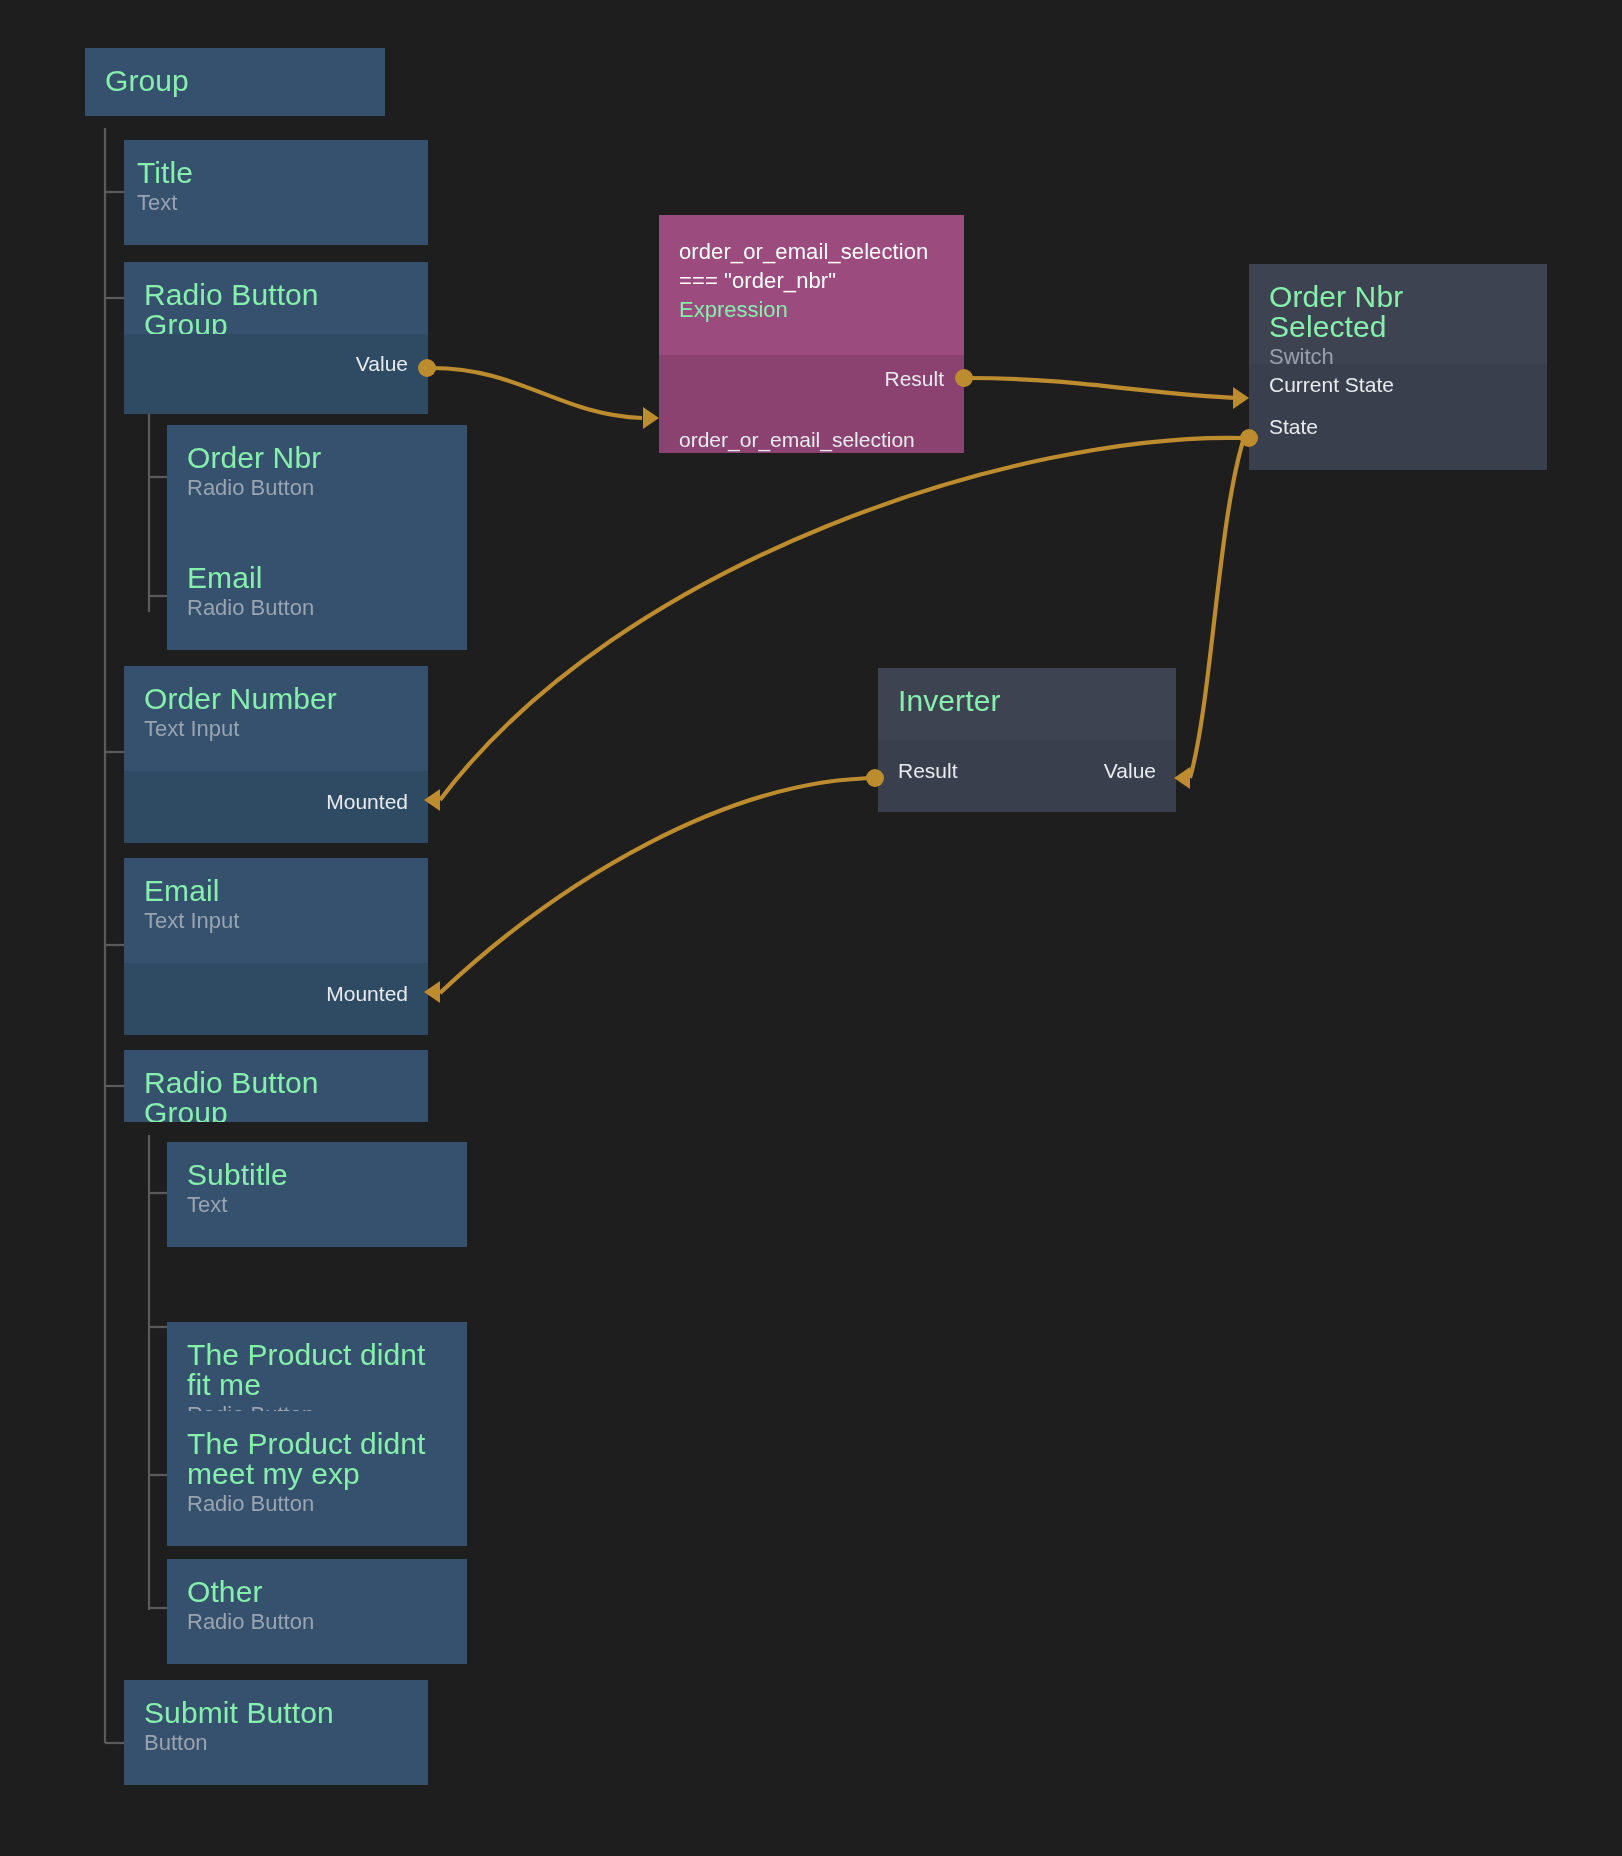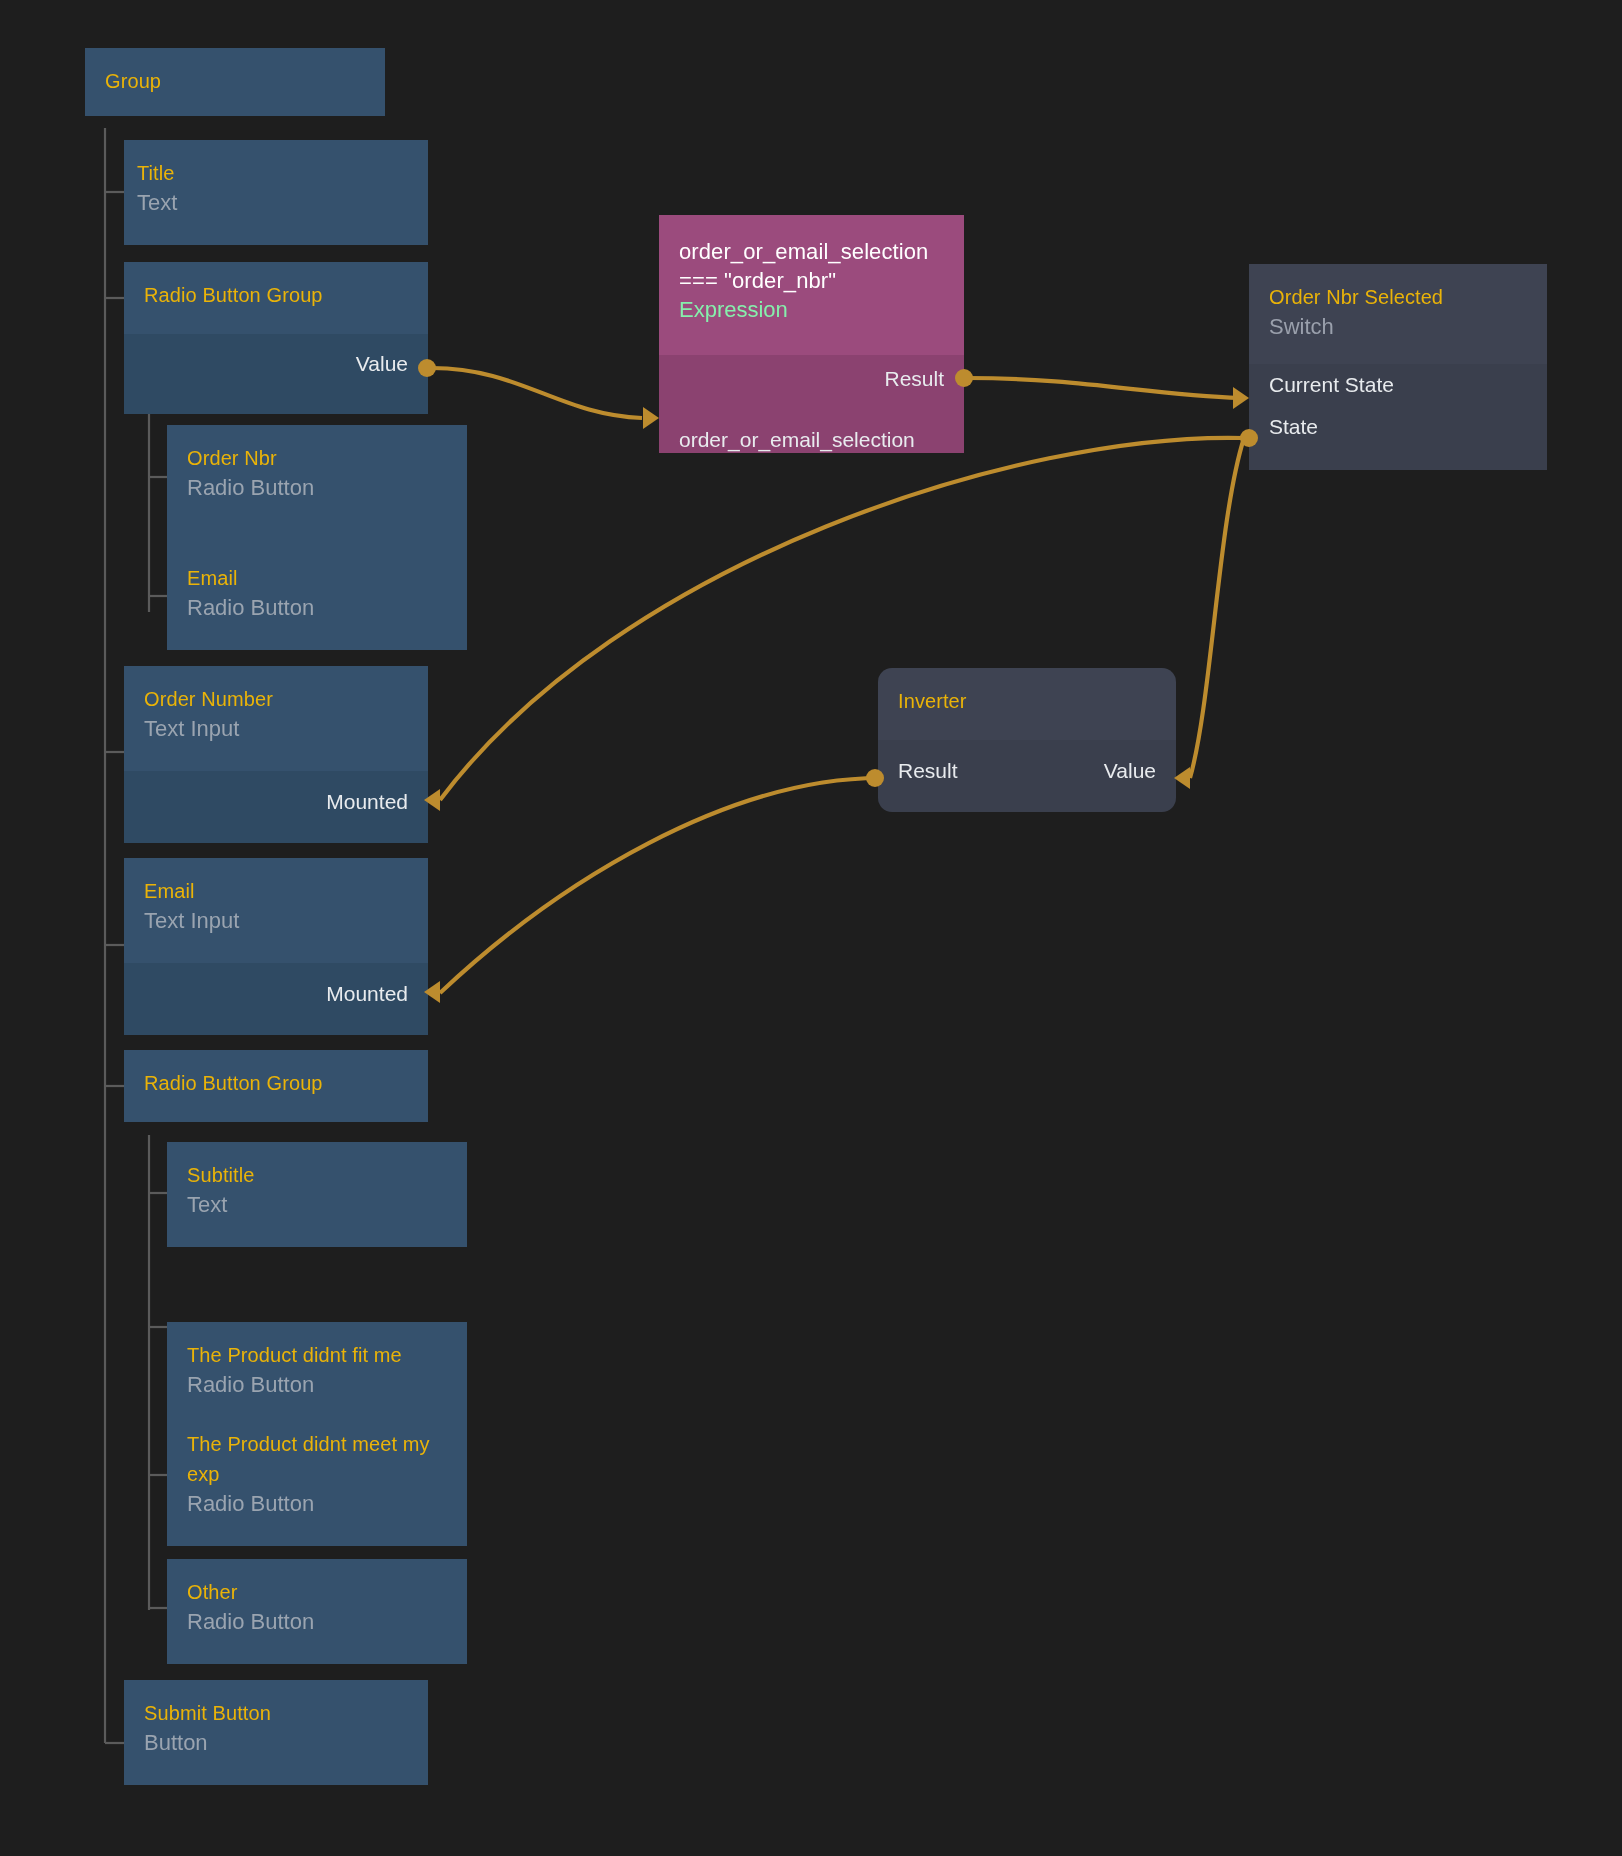--- a/index.html
+++ b/index.html
@@ -40,22 +40,22 @@
     position: absolute;
     z-index: 3;
     box-sizing: border-box;
     overflow: hidden;
   }
   .node-head {
     box-sizing: border-box;
     padding: 18px 20px 16px 20px;
   }
   .node-title {
-    color: #eab308;
-    font-size: 20px;
+    color: #86efac;
+    font-size: 30px;
     line-height: 30px;
     font-weight: 400;
     letter-spacing: 0.1px;
     white-space: pre-wrap;
   }
   .node-subtitle {
     color: #9aa4b0;
     font-size: 22px;
     line-height: 29px;
     font-weight: 400;
@@ -294,21 +294,21 @@
         <span class="port-label">Current State</span>
       </div>
       <div class="port-row port-in" style="height:42px;">
         <span class="port-label">State</span>
       </div>
     </div>
   </div>
   <div class="arrow right" style="left:1233px; top:387px;"></div>
   <div class="dot" style="left:1240px; top:429px;"></div>
 
-  <div class="node n-grey" style="left:878px; top:668px; width:298px;border-radius:14px;">
+  <div class="node n-grey" style="left:878px; top:668px; width:298px;">
     <div class="node-head" style="height:72px;">
       <div class="node-title">Inverter</div>
     </div>
     <div class="node-body" style="height:72px;">
       <div class="port-row" style="height:62px; justify-content:space-between; padding:0 20px;">
         <span class="port-label">Result</span>
         <span class="port-label">Value</span>
       </div>
     </div>
   </div>

